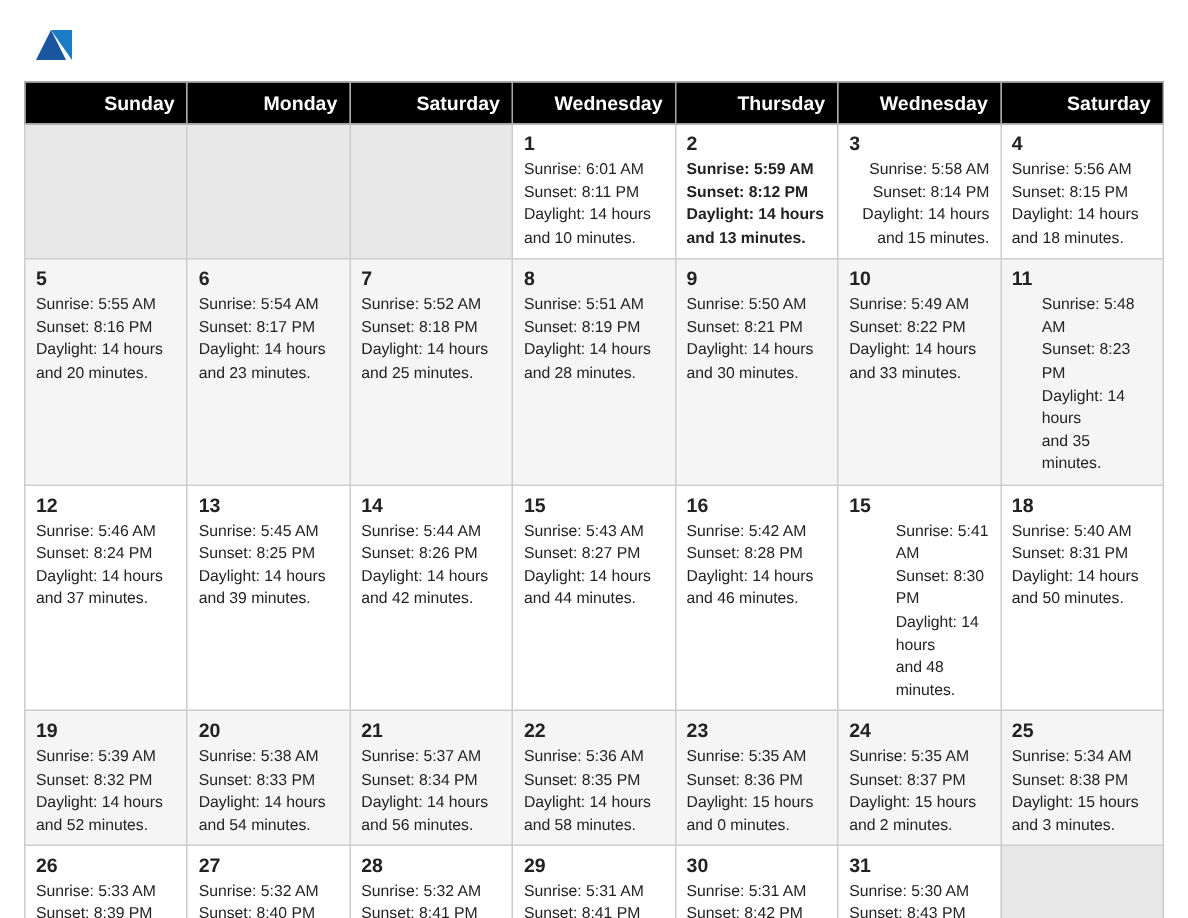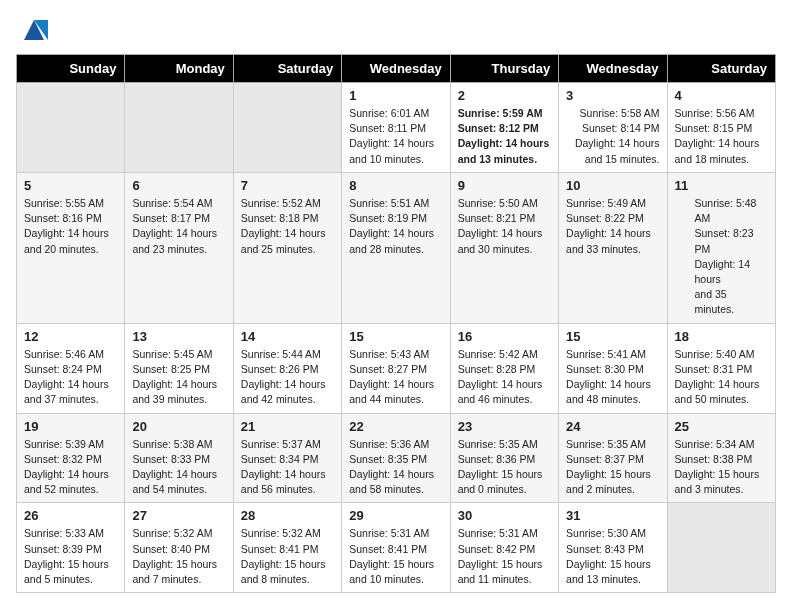--- a/index.html
+++ b/index.html
@@ -243,21 +243,21 @@
         </td>
         <td>
           <span class="day-number">16</span>
           <div class="day-info" style="white-space: pre-line;">Sunrise: 5:42 AM
 Sunset: 8:28 PM
 Daylight: 14 hours
 and 46 minutes.</div>
         </td>
         <td>
           <span class="day-number">15</span>
-          <div class="day-info" style="white-space: pre-line;">Sunrise: 5:41 AM
+          <div class="day-info" style="white-space: pre-line; margin-left: 31px;">Sunrise: 5:41 AM
 Sunset: 8:30 PM
 Daylight: 14 hours
 and 48 minutes.</div>
         </td>
         <td>
           <span class="day-number">18</span>
           <div class="day-info" style="white-space: pre-line;">Sunrise: 5:40 AM
 Sunset: 8:31 PM
 Daylight: 14 hours
 and 50 minutes.</div>

